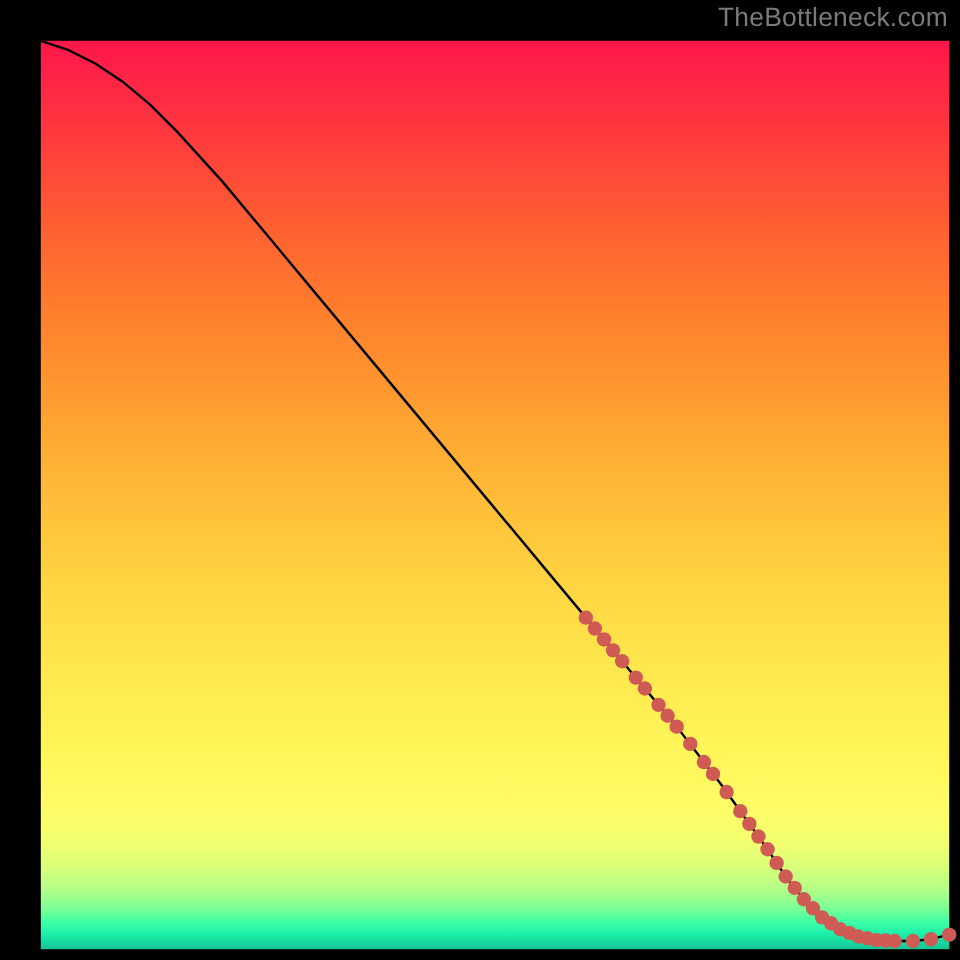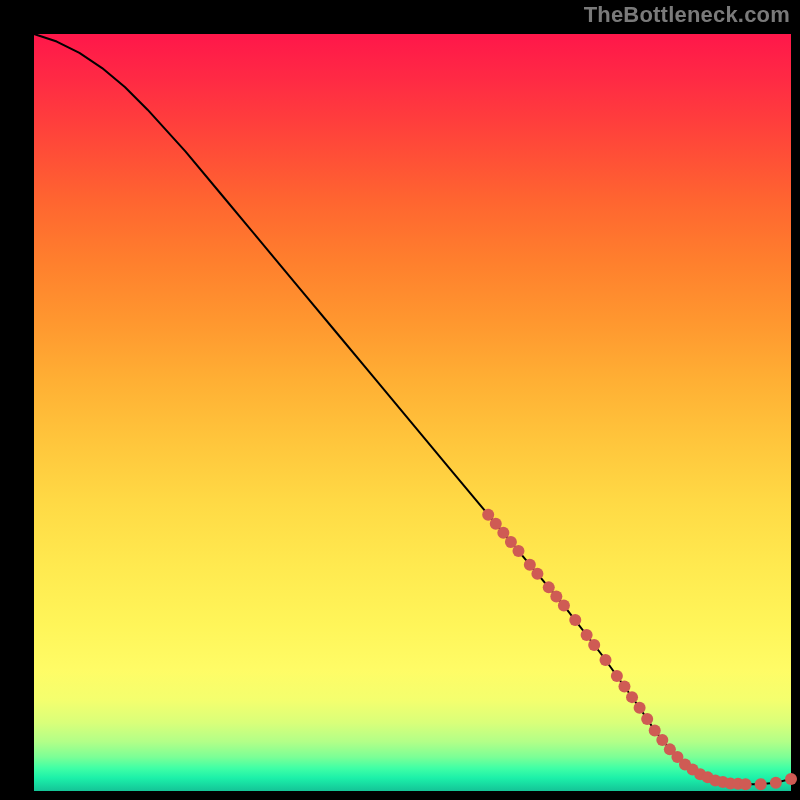--- a/index.html
+++ b/index.html
@@ -55,21 +55,21 @@
     height: 757px;
     overflow: visible;
   }
   .watermark {
     position: absolute;
     top: 2px;
     right: 10px;
     color: #7a7a7a;
     font-size: 22px;
     letter-spacing: 0.2px;
-    font-weight: 700;
+    font-weight: 400;
     user-select: none;
   }
 </style>
 </head>
 <body>
 
 <div class="stage">
   <div class="watermark">TheBottleneck.com</div>
 
   <div class="plot">

